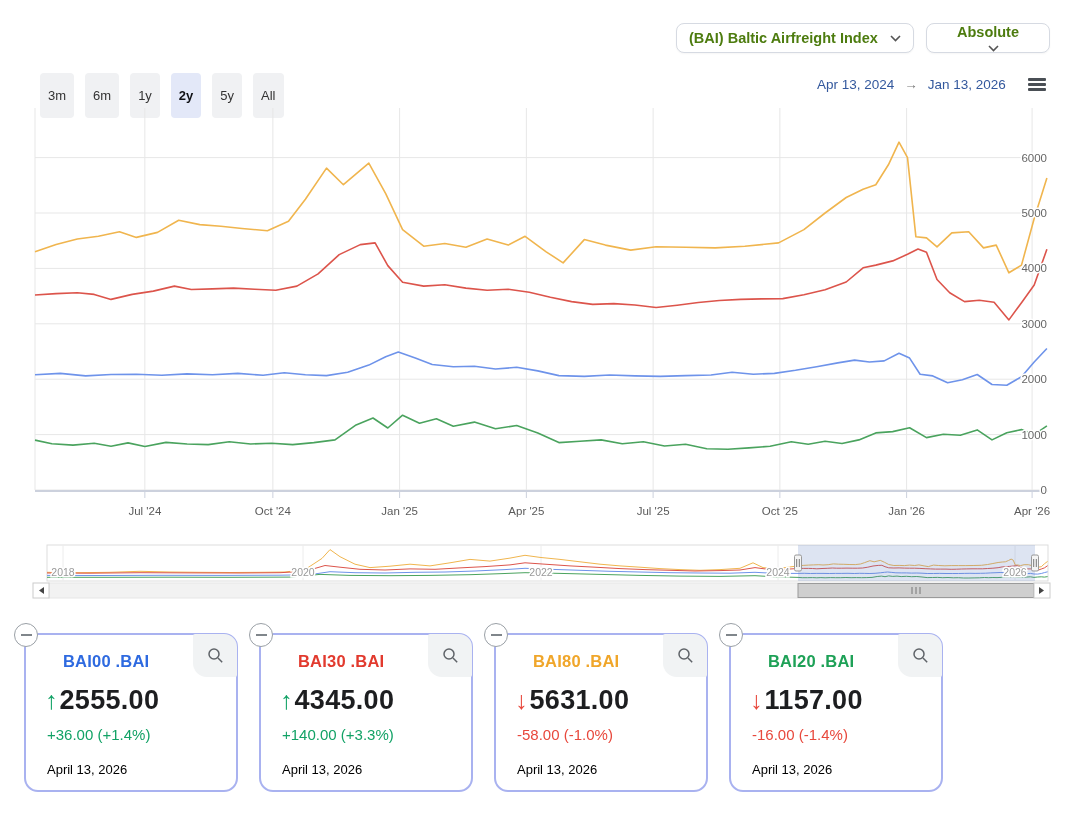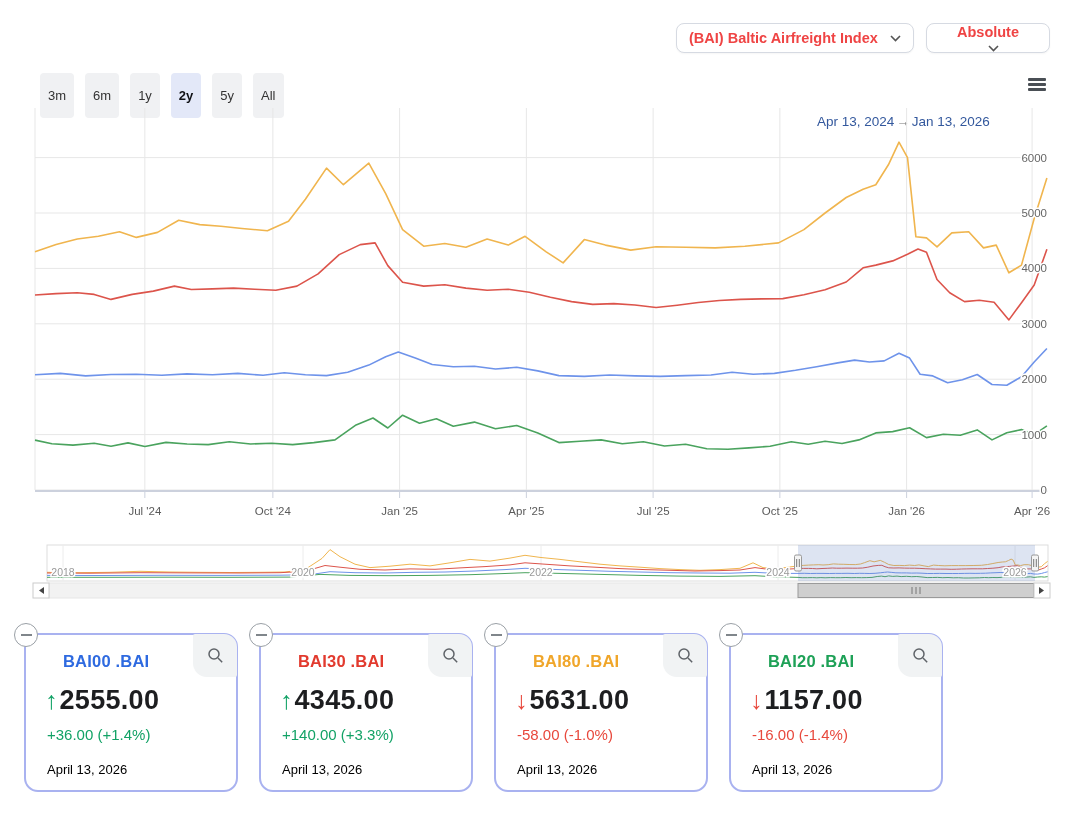--- a/index.html
+++ b/index.html
@@ -2,32 +2,32 @@
 <html><head>
 <meta charset="utf-8">
 <style>
   html,body{margin:0;padding:0;background:#fff;}
   .app{position:relative;width:1080px;height:840px;background:#fff;
        font-family:"Liberation Sans",sans-serif;overflow:hidden;}
 
   
   .select{position:absolute;top:23px;height:28px;border:1px solid #d6dae2;border-radius:8px;
           background:#fff;display:flex;align-items:center;justify-content:space-between;
-          padding:0 12px;font-size:14.5px;color:#ef4444;box-shadow:0 1px 2px rgba(0,0,0,.04);
+          padding:0 12px;font-size:14.5px;color:#4d7c0f;box-shadow:0 1px 2px rgba(0,0,0,.04);
           cursor:pointer;font-weight:600;}
   #index-select{left:676px;width:212px;}
   #mode-select{left:926px;width:98px;flex-direction:column;}
   .chev{display:flex;align-items:center;margin-left:10px;}
 
   
   .ranges{position:absolute;top:73px;left:40px;display:flex;gap:11px;}
   .rbtn{background:#f0f1f3;border-radius:4px;padding:15px 8px;font-size:13px;color:#333;cursor:pointer;}
   .rbtn.active{background:#e3e8f8;color:#0f1014;font-weight:bold;}
 
-  .dates{position:absolute;top:77px;left:817px;display:flex;gap:2px;font-size:13.5px;color:#33589d;margin-top:37px;}
+  .dates{position:absolute;top:77px;left:817px;display:flex;gap:10px;font-size:13.5px;color:#33589d;}
   .dates .sep{color:#777;}
   .date-link{cursor:pointer;}
   .menu{position:absolute;top:78px;left:1028px;width:18px;height:13px;display:flex;
         flex-direction:column;justify-content:space-between;cursor:pointer;}
   .menu b{display:block;height:2.6px;background:#4a4f55;border-radius:1px;}
 
   
   #chart-svg{position:absolute;left:0;top:0;}
 
   

